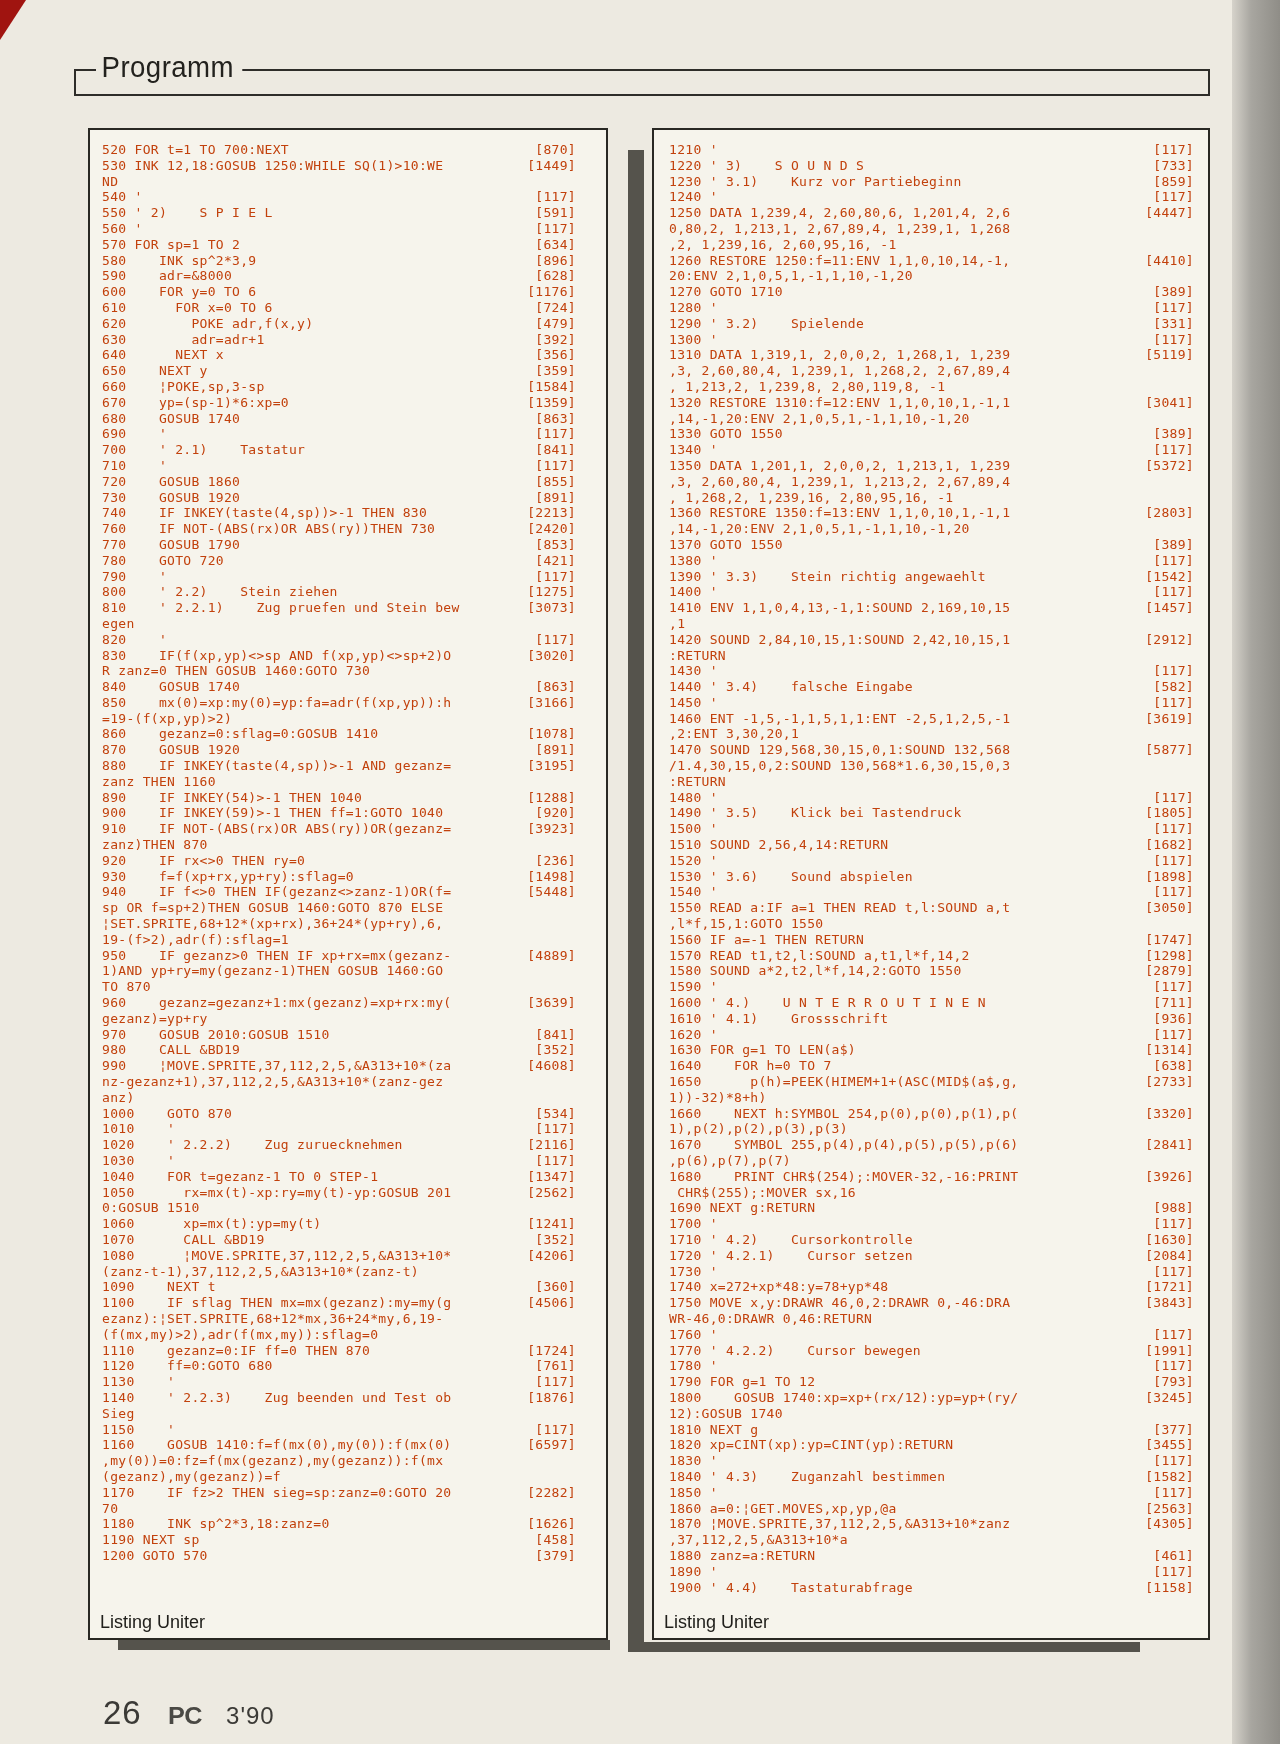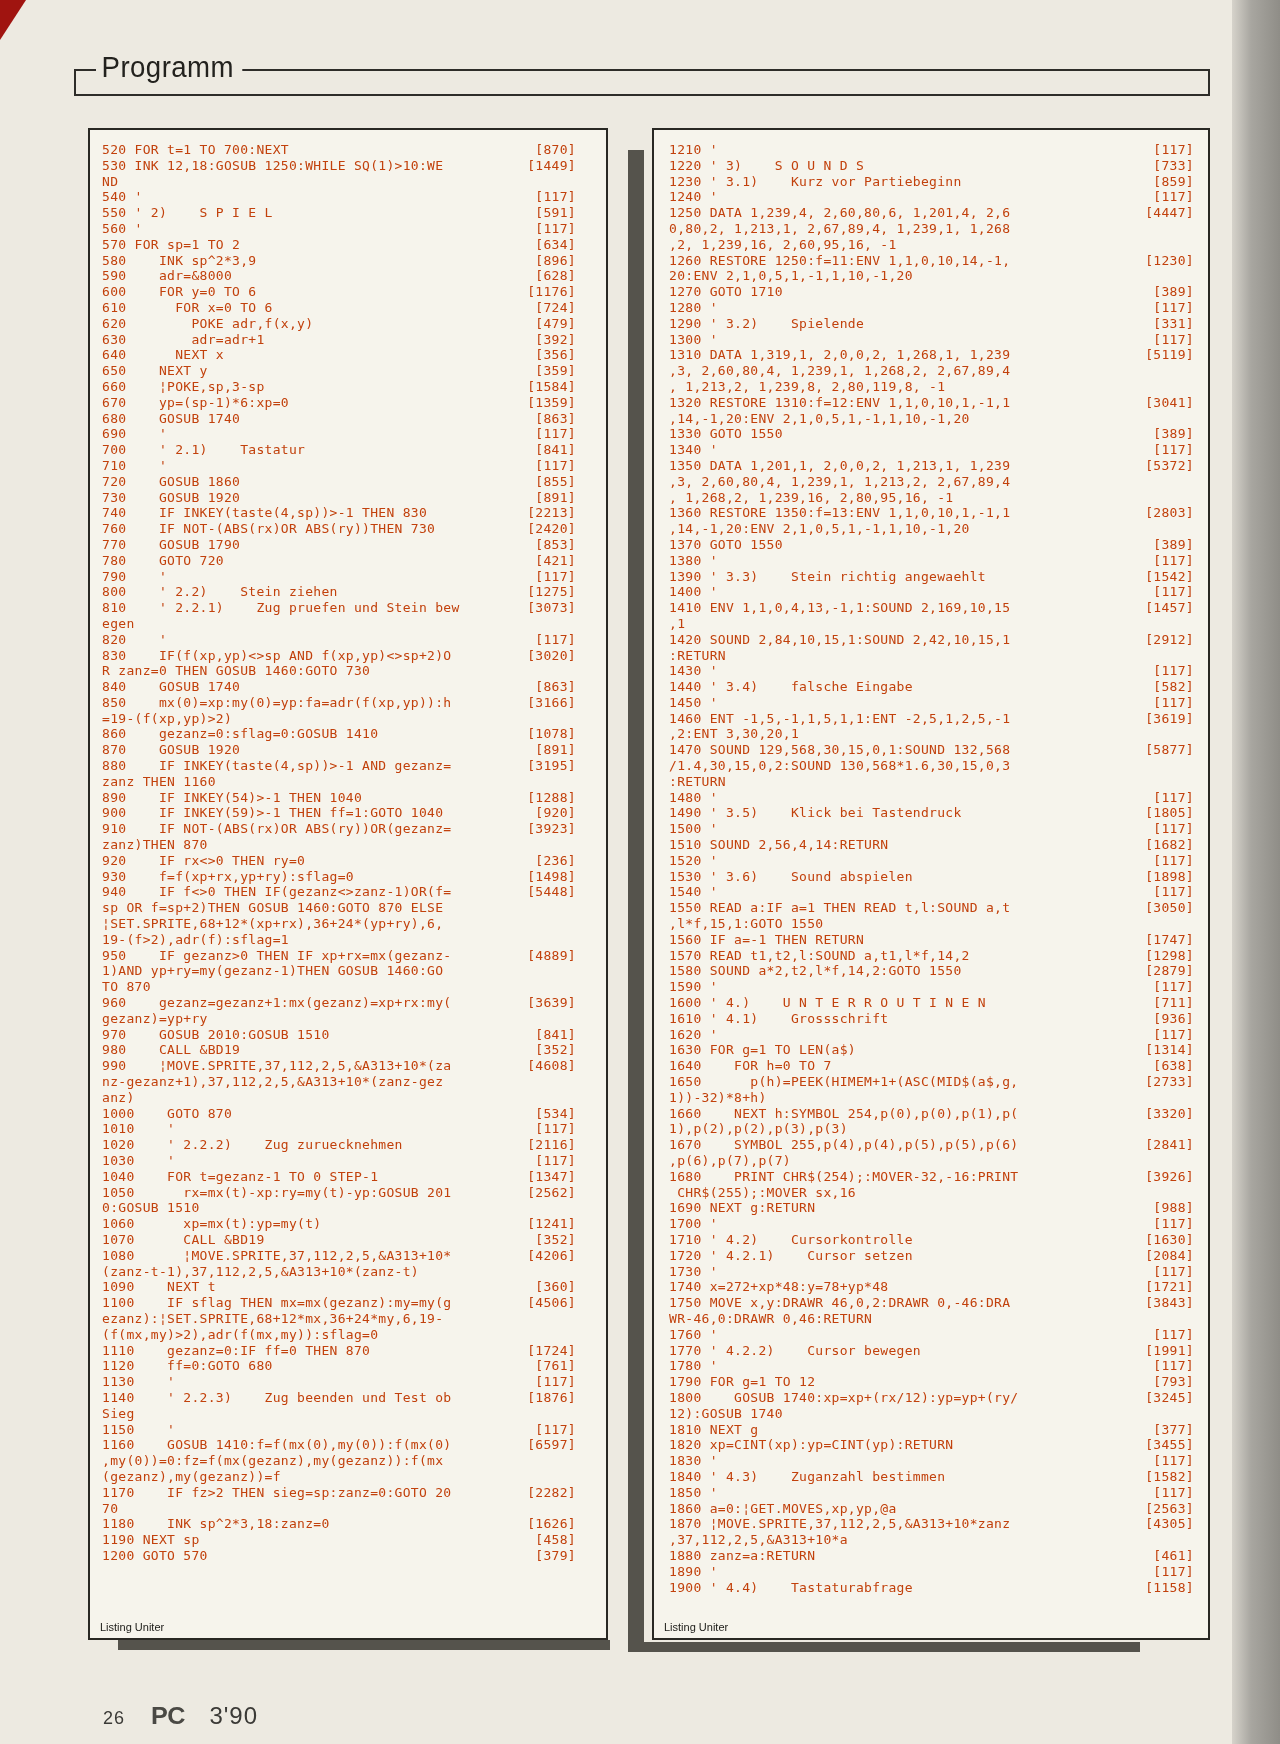--- a/index.html
+++ b/index.html
@@ -41,34 +41,34 @@
   .code-col{
     font-family:"DejaVu Sans Mono",monospace;
     font-size:13px;line-height:15.8px;letter-spacing:0.3px;
     color:#c2410c;
   }
   .code-line{display:flex;align-items:flex-start;}
   .code{flex:1 1 auto;white-space:pre;margin:0;font:inherit;letter-spacing:inherit;}
   .chk{flex:0 0 58px;width:58px;text-align:right;white-space:pre;}
   .caption{
     position:absolute;bottom:5px;left:10px;
-    font-family:"Liberation Sans",sans-serif;font-size:11px;color:#21201c;
+    font-family:"Liberation Sans",sans-serif;font-size:18px;color:#21201c;
   }
   
   .shadow{position:absolute;background:#55534c;}
   #shadow-left-bottom{left:118px;top:1640px;width:492px;height:10px;}
   #shadow-right-left{left:628px;top:150px;width:16px;height:1492px;}
   #shadow-right-bottom{left:628px;top:1642px;width:512px;height:10px;}
   
   .footer{
     position:absolute;left:103px;top:1674px;height:30px;
     display:flex;align-items:baseline;gap:26px;
     color:#3b3a36;
   }
-  .footer .page-num{font-size:18px;letter-spacing:1px;}
+  .footer .page-num{font-size:33px;letter-spacing:1px;}
   .footer .mag-logo{
     font-size:24px;font-weight:bold;letter-spacing:-0.5px;
     color:#4a4944;transform:scaleX(1.05);transform-origin:left;
   }
   .footer .issue{font-size:24px;letter-spacing:1px;margin-top:28px;}
 </style>
 </head>
 <body>
 
 <div class="right-edge"></div>
@@ -401,21 +401,21 @@
       </div>
       <div class="code-line">
         <pre class="code">1250 DATA 1,239,4, 2,60,80,6, 1,201,4, 2,6
 0,80,2, 1,213,1, 2,67,89,4, 1,239,1, 1,268
 ,2, 1,239,16, 2,60,95,16, -1</pre>
         <span class="chk">[4447]</span>
       </div>
       <div class="code-line">
         <pre class="code">1260 RESTORE 1250:f=11:ENV 1,1,0,10,14,-1,
 20:ENV 2,1,0,5,1,-1,1,10,-1,20</pre>
-        <span class="chk">[1230]</span>
+        <span class="chk">[4410]</span>
       </div>
       <div class="code-line">
         <pre class="code">1270 GOTO 1710</pre>
         <span class="chk">[389]</span>
       </div>
       <div class="code-line">
         <pre class="code">1280 '</pre>
         <span class="chk">[117]</span>
       </div>
       <div class="code-line">

